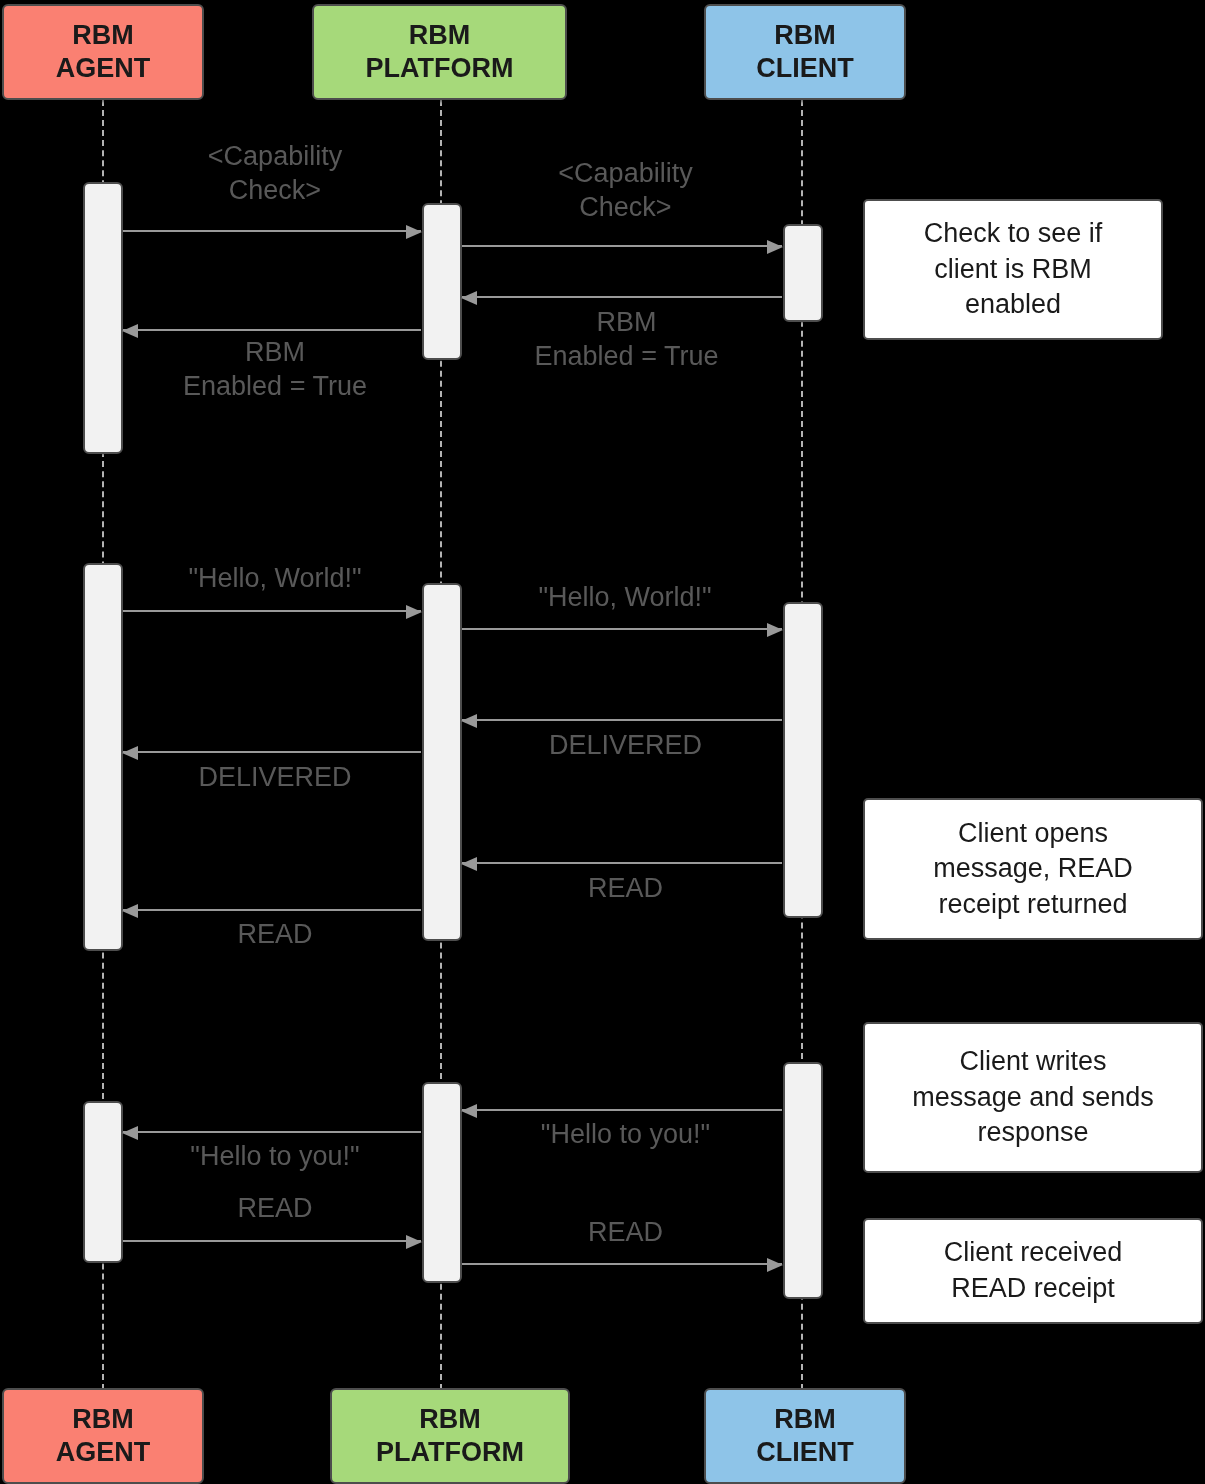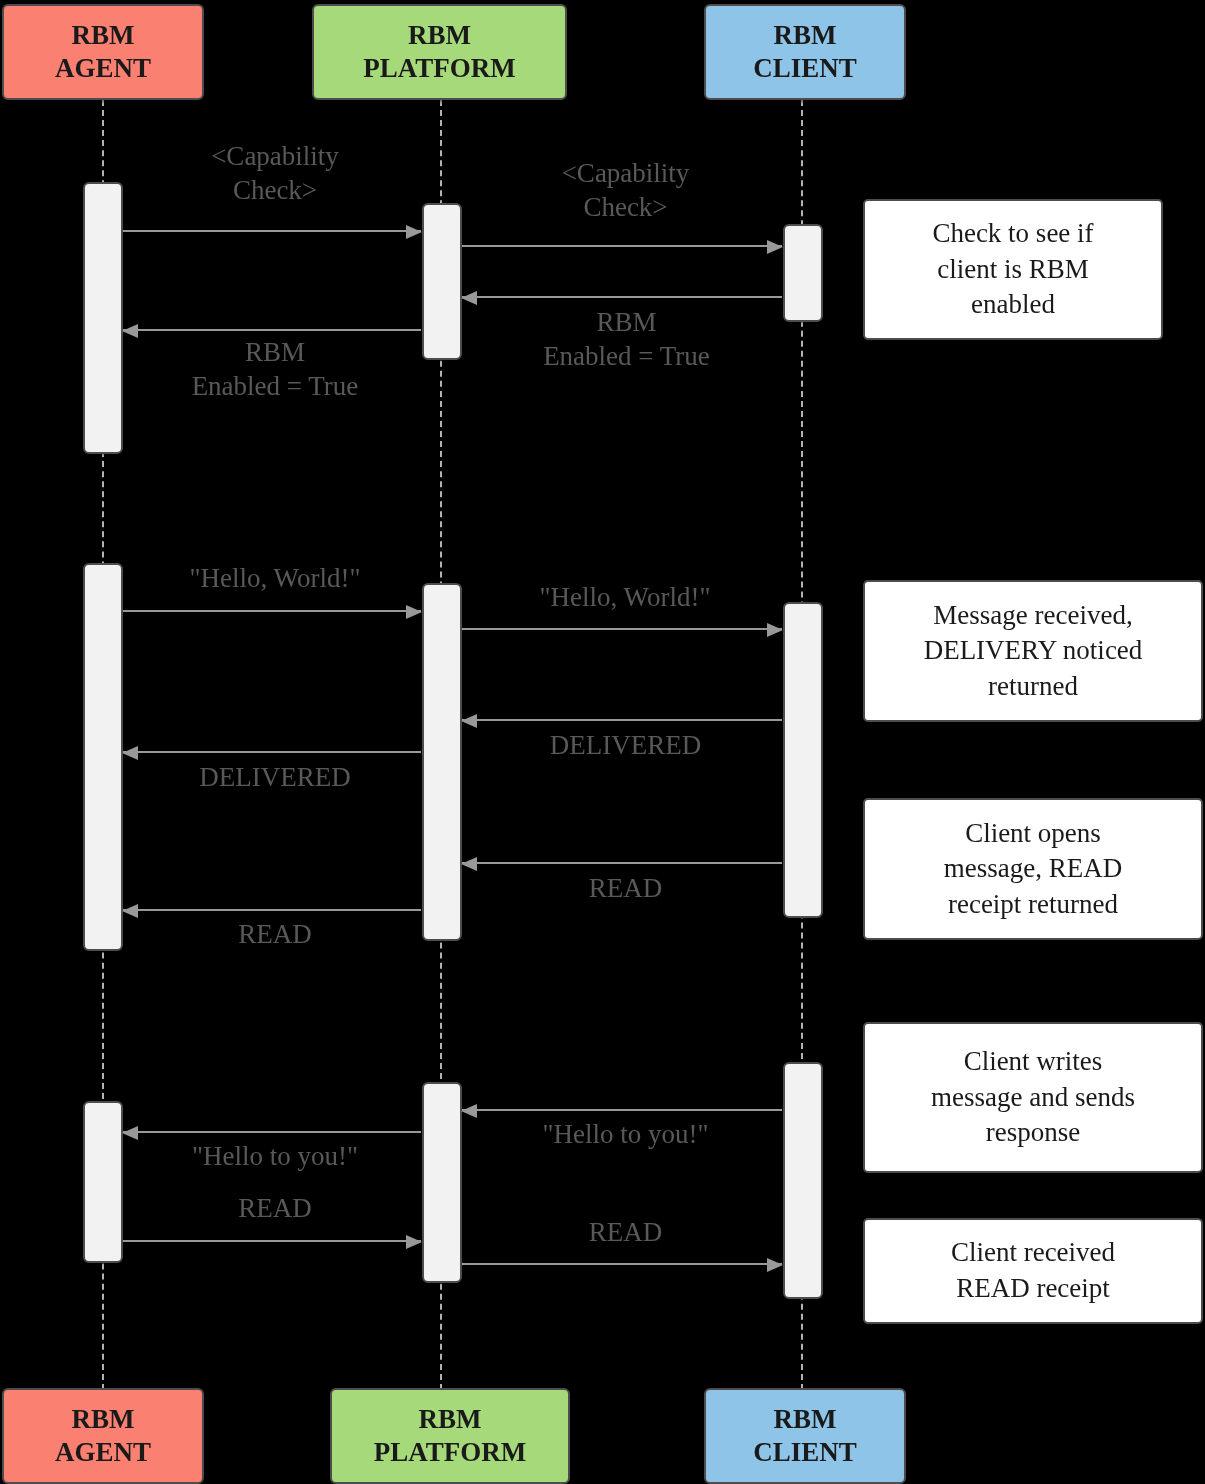--- a/index.html
+++ b/index.html
@@ -5,21 +5,21 @@
   html, body {
     margin: 0;
     padding: 0;
     background: #000000;
   }
   #canvas {
     position: relative;
     width: 1205px;
     height: 1484px;
     background: #000000;
-    font-family: Liberation Serif, serif;
+    font-family: Liberation Sans, sans-serif;
     overflow: hidden;
   }
 
   
   .participant {
     position: absolute;
     box-sizing: border-box;
     border: 2px solid #4d4d4d;
     border-radius: 6px;
     display: flex;
@@ -213,23 +213,20 @@
 
   <div class="msg" style="left:462px; top:1263px; width:320px;">
     <span class="arrowhead right"></span>
   </div>
   <div class="msglabel" style="left:483px; top:1216px; width:285px;">READ</div>
 
   <div class="note" style="left:863px; top:199px; width:300px; height:141px;">Check to see if
 client is RBM
 enabled</div>
 
-  <div class="note" style="left:863px; top:580px; width:340px; height:142px;">Message received,
-DELIVERY noticed
-returned</div>
 
   <div class="note" style="left:863px; top:798px; width:340px; height:142px;">Client opens
 message, READ
 receipt returned</div>
 
   <div class="note" style="left:863px; top:1218px; width:340px; height:106px;">Client received
 READ receipt</div>
 
   <div class="note" style="left:863px; top:1022px; width:340px; height:151px;">Client writes
 message and sends

